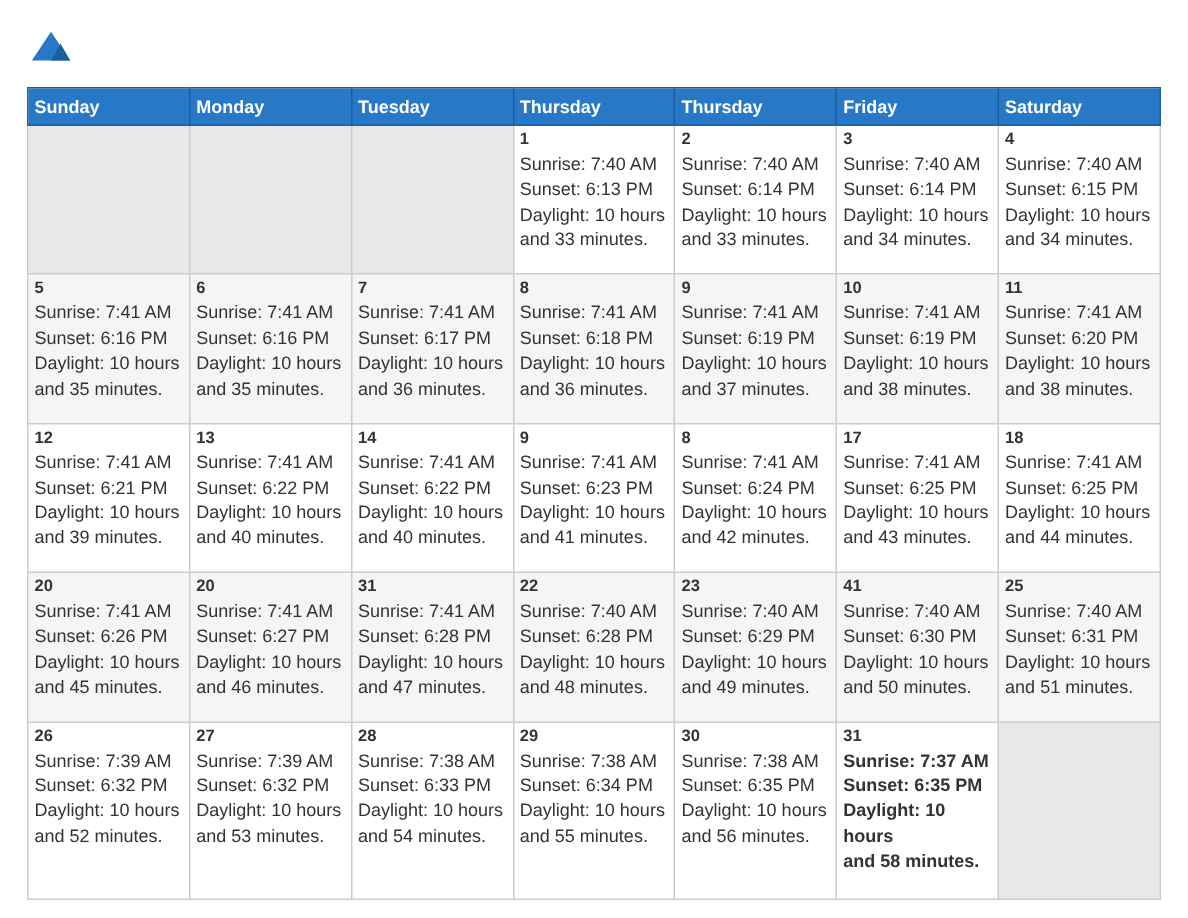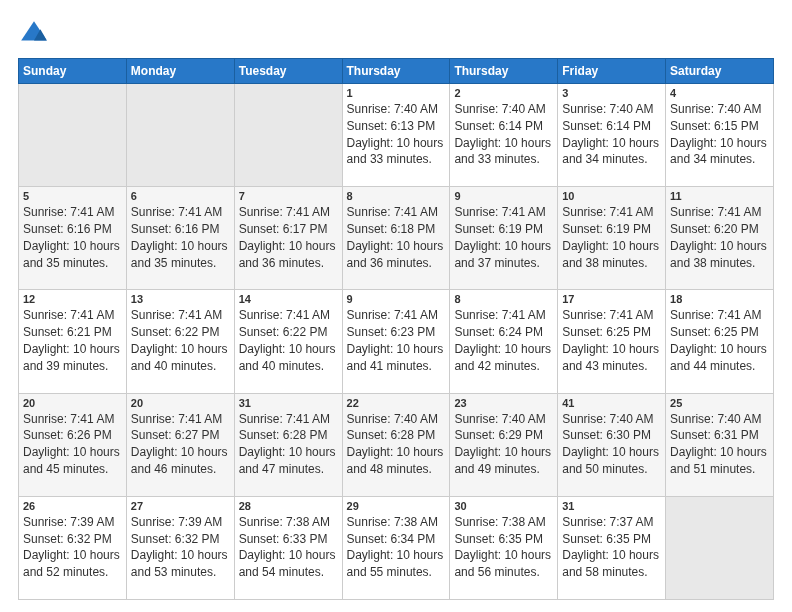--- a/index.html
+++ b/index.html
@@ -348,21 +348,21 @@
           </td>
           <td>
             <span class="day-num">30</span>
             <div class="day-info" style="white-space: pre-line;">Sunrise: 7:38 AM
 Sunset: 6:35 PM
 Daylight: 10 hours
 and 56 minutes.</div>
           </td>
           <td>
             <span class="day-num">31</span>
-            <div class="day-info" style="white-space: pre-line;">Sunrise: 7:37 AM
+            <div class="day-info" style="white-space: pre-line; font-weight: bold;">Sunrise: 7:37 AM
 Sunset: 6:35 PM
 Daylight: 10 hours
 and 58 minutes.</div>
           </td>
           <td class="empty-cell"></td>
         </tr>
       </tbody>
   </table>
 </div>
 

